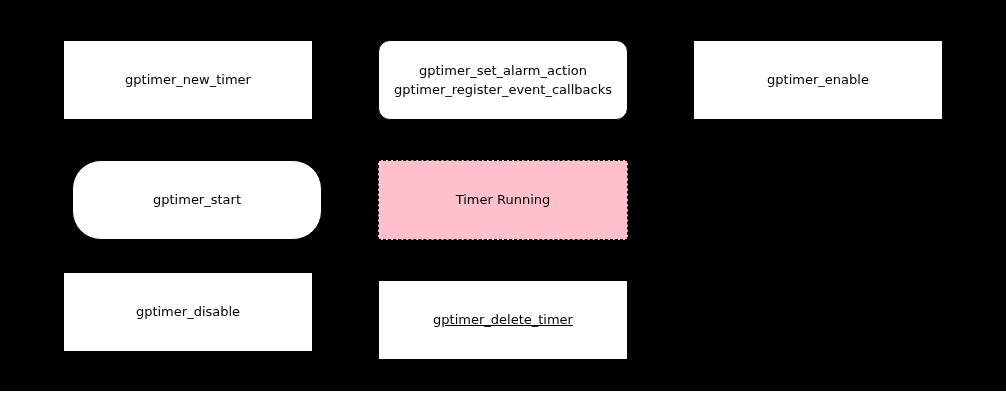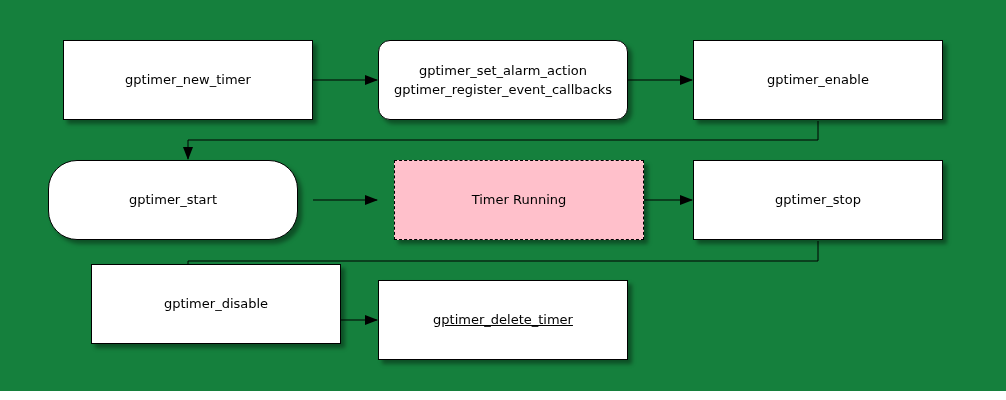--- a/index.html
+++ b/index.html
@@ -4,21 +4,21 @@
 <style>
   html, body {
     margin: 0;
     padding: 0;
     background: #ffffff;
   }
   .stage {
     position: relative;
     width: 1006px;
     height: 391px;
-    background: #15803d;
+    background: #000000;
     font-family: "DejaVu Sans", "Liberation Sans", sans-serif;
     overflow: hidden;
   }
   .edges {
     position: absolute;
     left: 0;
     top: 0;
     width: 1006px;
     height: 400px;
     pointer-events: none;
@@ -39,30 +39,29 @@
     color: #000000;
     line-height: 1.5;
   }
   .node .label {
     white-space: pre-line;
     padding: 0 4px;
   }
   .node.state {
     background: #ffc0cb;
     border: 1px dashed #000000;
-    margin-left: 16px;
   }
   
   .pos-r1c1 { left: 63px;  top: 40px;  }
   .pos-r1c2 { left: 378px; top: 40px; border-radius: 12px;  }
   .pos-r1c3 { left: 693px; top: 40px; justify-content: center;  }
-  .pos-r2c1 { left: 48px;  top: 160px; border-radius: 29px; }
+  .pos-r2c1 { left: 72px;  top: 160px; border-radius: 29px; }
   .pos-r2c2 { left: 378px; top: 160px; }
   .pos-r2c3 { left: 693px; top: 160px; }
-  .pos-r3c1 { left: 63px;  top: 264px; margin-left: 28px; }
+  .pos-r3c1 { left: 63px;  top: 272px; }
   .pos-r3c2 { left: 378px; top: 280px; text-decoration: underline; }
 </style>
 </head>
 <body>
 
 <div class="stage">
 
   <svg class="edges" width="1006" height="400" viewBox="0 0 1006 400" xmlns="http://www.w3.org/2000/svg">
     <defs>
       <marker id="arrow" markerUnits="userSpaceOnUse" markerWidth="13" markerHeight="10" refX="12" refY="5" orient="auto">
@@ -92,23 +91,20 @@
   </div>
 
   <div class="node pos-r2c1">
     <span class="label">gptimer_start</span>
   </div>
 
   <div class="node state pos-r2c2">
     <span class="label">Timer Running</span>
   </div>
 
-  <div class="node pos-r2c3">
-    <span class="label">gptimer_stop</span>
-  </div>
 
   <div class="node pos-r3c1">
     <span class="label">gptimer_disable</span>
   </div>
 
   <div class="node pos-r3c2">
     <span class="label">gptimer_delete_timer</span>
   </div>
 
 </div>

